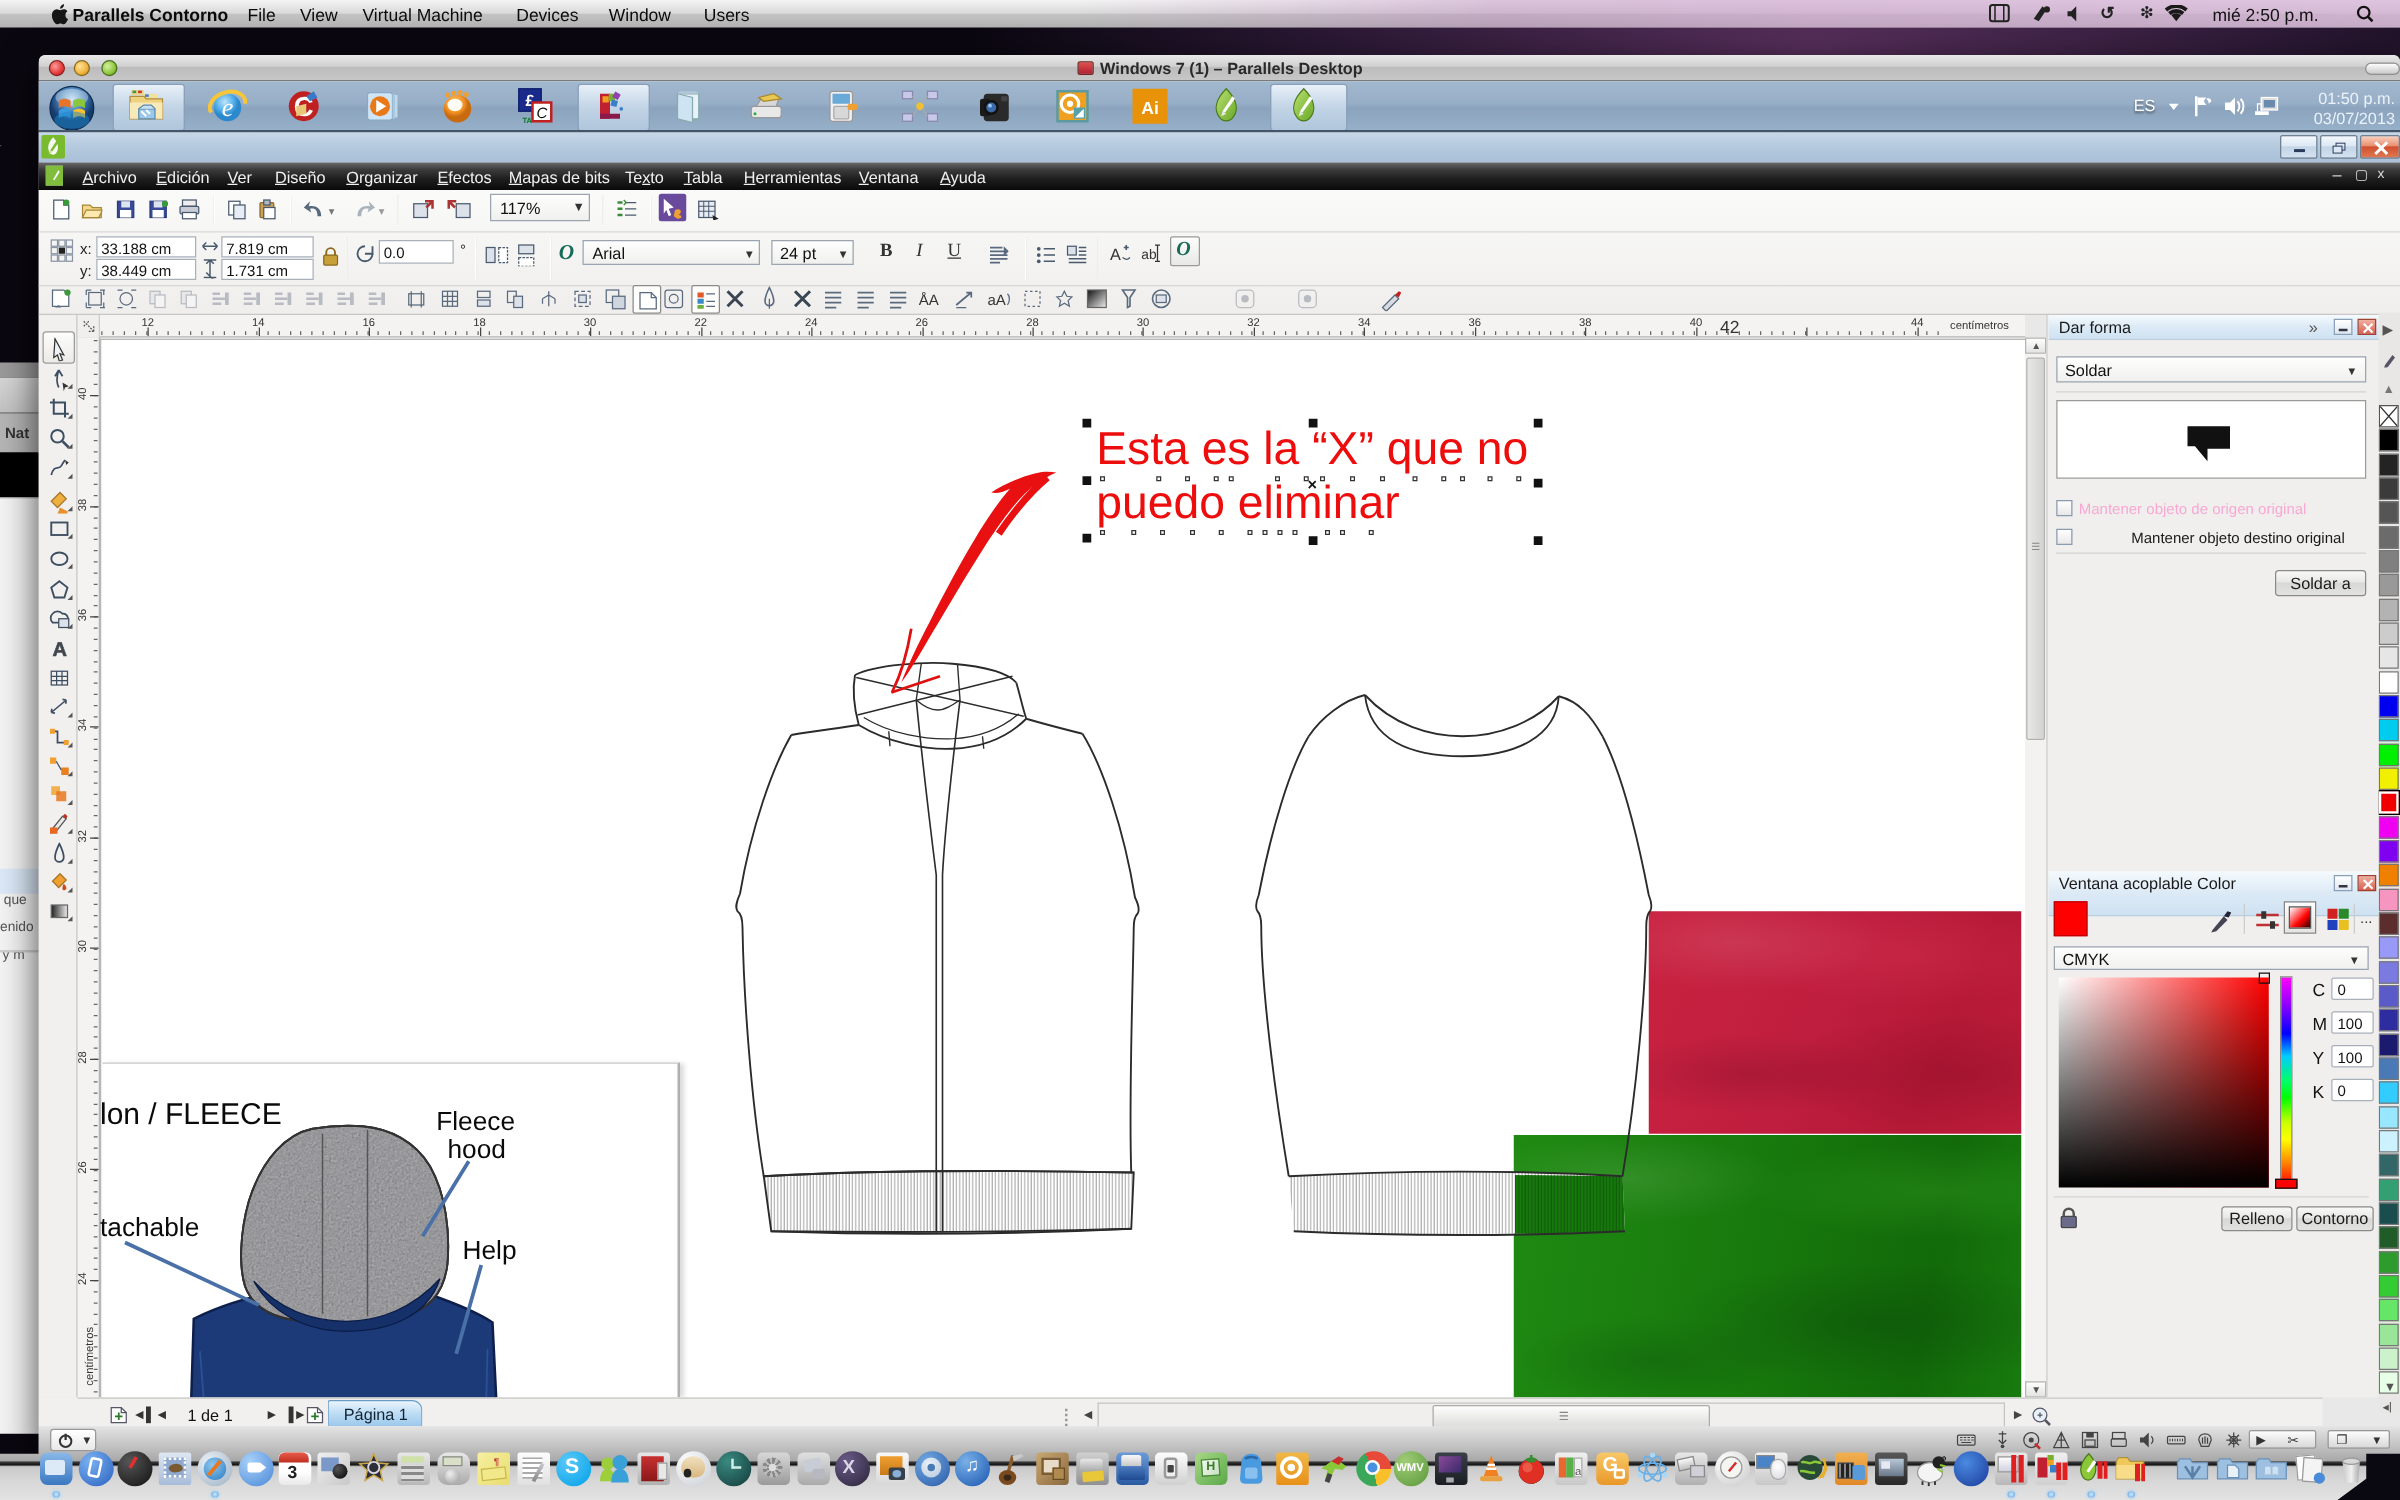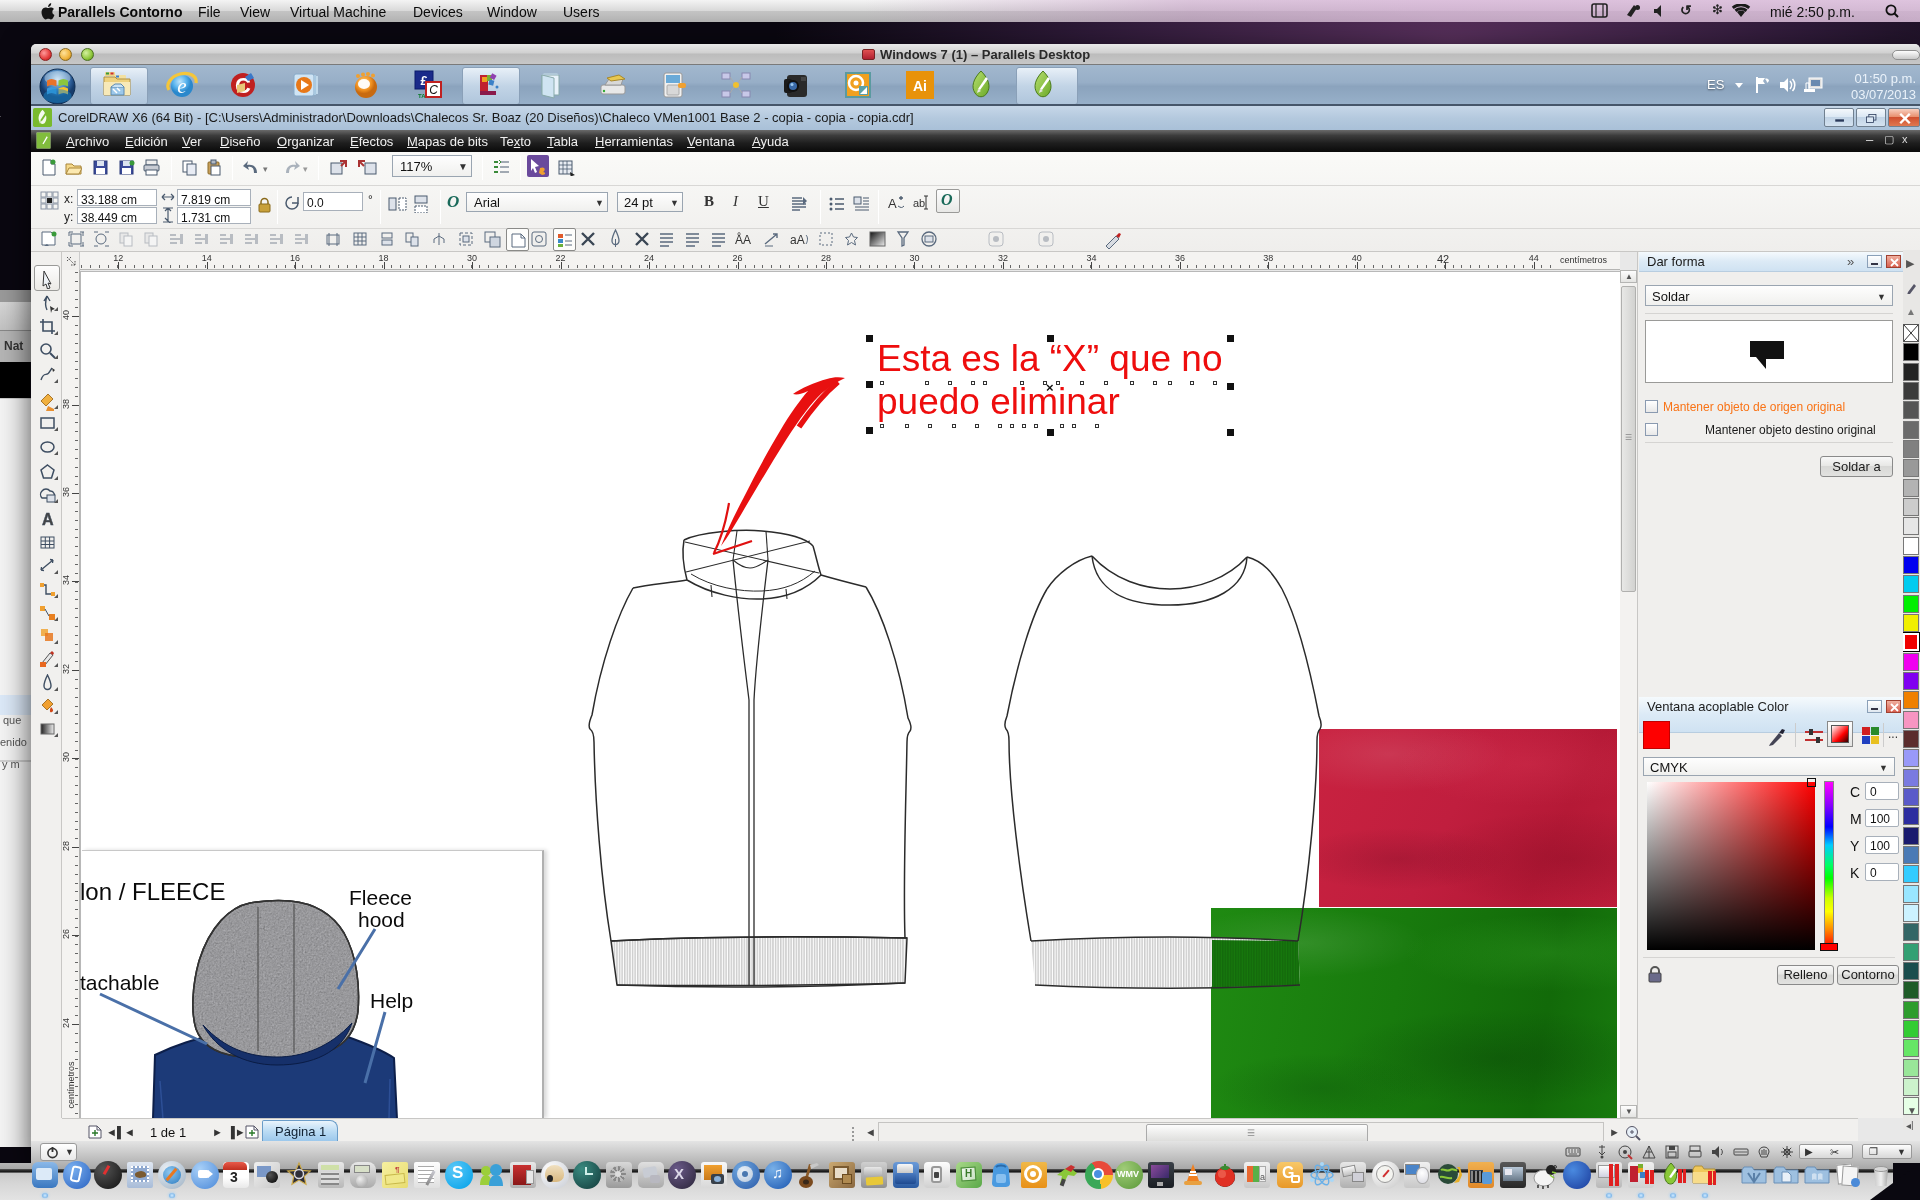--- a/index.html
+++ b/index.html
@@ -355,21 +355,20 @@
     <span style="left:1805px;top:6px;font-size:13px;color:#eaf2fa;width:80px;text-align:right">01:50 p.m.</span>
     <span style="left:1799px;top:22px;font-size:13px;color:#eaf2fa;width:86px;text-align:right">03/07/2013</span>
   </div>
 <div style="left:31px;top:106px;width:1889px;height:24px;background:linear-gradient(180deg,#c6d7e8 0%,#b4c9de 50%,#a9c0d8 100%);overflow:hidden">
     <svg style="left:2px;top:2px" width="19" height="19" viewBox="0 0 32 32">
       <rect width="32" height="32" rx="3" fill="#79ba2e"></rect>
       <path d="M16 3 C9 10 8 18 11 23 C13 28 19 28 21 23 C24 18 23 10 16 3 Z" fill="#f4faee"></path>
       <path d="M12 21 L21 7 L24 9 L15 22 Z" fill="#79ba2e"></path>
       <path d="M12 21 l-1.5 5 4.5 -3 z" fill="#caddb0"></path>
     </svg>
-    <span style="left:27px;top:4px;font-size:13px;color:#1a1a1a;">CorelDRAW X6 (64 Bit) - [C:\Users\Administrador\Downloads\Chalecos Sr. Boaz (20 Diseños)\Chaleco VMen1001 Base 2 - copia - copia - copia.cdr]</span>
     <div style="left:1793px;top:2px;width:30px;height:19px;background:linear-gradient(180deg,#f4f8fc,#dce8f4 45%,#c2d4e6 50%,#d4e2f0);border:1px solid #708090;border-radius:2px">
       <svg width="30" height="19" viewBox="0 0 30 24">
         <rect x="9" y="13" width="11" height="3" fill="#2a3a5a"></rect>
       </svg>
     </div>
     <div style="left:1825px;top:2px;width:30px;height:19px;background:linear-gradient(180deg,#f4f8fc,#dce8f4 45%,#c2d4e6 50%,#d4e2f0);border:1px solid #708090;border-radius:2px">
       <svg width="30" height="19" viewBox="0 0 30 24">
         <g stroke="#2a3a5a" fill="none">
           <rect x="11" y="7" width="9" height="7"></rect>
           <rect x="8" y="10" width="9" height="7" fill="#dce8f4"></rect>
@@ -921,21 +920,21 @@
     <span style="left:932.9px;top:1px;font-size:9px;color:#333;width:16px;text-align:center">32</span>
     <div style="left:940.9px;top:10px;width:1px;height:7px;background:#444"></div>
     <span style="left:1021.4px;top:1px;font-size:9px;color:#333;width:16px;text-align:center">34</span>
     <div style="left:1029.4px;top:10px;width:1px;height:7px;background:#444"></div>
     <span style="left:1109.9px;top:1px;font-size:9px;color:#333;width:16px;text-align:center">36</span>
     <div style="left:1117.9px;top:10px;width:1px;height:7px;background:#444"></div>
     <span style="left:1198.3px;top:1px;font-size:9px;color:#333;width:16px;text-align:center">38</span>
     <div style="left:1206.3px;top:10px;width:1px;height:7px;background:#444"></div>
     <span style="left:1286.8px;top:1px;font-size:9px;color:#333;width:16px;text-align:center">40</span>
     <div style="left:1294.8px;top:10px;width:1px;height:7px;background:#444"></div>
-    <span style="left:1373px;top:1px;font-size:11px;color:#333;width:16px;text-align:center">42</span>
+    <span style="left:1314px;top:1px;font-size:14px;color:#333;width:16px;">42</span>
     <div style="left:1383.3px;top:10px;width:1px;height:7px;background:#444"></div>
     <span style="left:1463.8px;top:1px;font-size:9px;color:#333;width:16px;text-align:center">44</span>
     <div style="left:1471.8px;top:10px;width:1px;height:7px;background:#444"></div>
     <span style="left:1498px;top:3px;font-size:9px;color:#333;">centímetros</span>
   </div>
 <div style="left:62px;top:252px;width:18px;height:18px;background:#f0efed;border-right:1px solid #ccc">
     <svg style="left:3px;top:3px" width="13" height="13" viewBox="0 0 13 13">
       <path d="M2 2 L10 10 M10 10 v-4 M10 10 h-4 M2 6 l2 -2 M6 2 l-2 2" stroke="#555" fill="none" stroke-dasharray="1.5 1"></path>
     </svg>
   </div>
@@ -1305,21 +1304,21 @@
       <span style="position:absolute;left:6px;top:3px;font-size:13px">Soldar</span>
       <span style="position:absolute;right:6px;top:6px;font-size:9px;color:#333">▼</span>
     </div>
     <div style="left:8px;top:61px;width:248px;height:1px;background:#d5d4d2"></div>
     <div style="left:8px;top:68px;width:248px;height:63px;background:#fff;border:1px solid #9a9a98">
       <svg style="left:90px;top:12px" width="70" height="40" viewBox="0 0 70 40">
         <path d="M14 8 L48 8 L48 26 L30 26 L30 36 L20 24 L14 24 Z" fill="#111"></path>
       </svg>
     </div>
     <div class="cb" style="left:8px;top:148px"></div>
-    <span style="left:26px;top:148px;font-size:12px;color:#f97316;">Mantener objeto de origen original</span>
+    <span style="left:26px;top:148px;font-size:12px;color:#f9a8d4;">Mantener objeto de origen original</span>
     <div class="cb" style="left:8px;top:171px"></div>
     <span style="left:26px;top:171px;font-size:12px;color:#1a1a1a;margin-left:42px;">Mantener objeto destino original</span>
     <div style="left:8px;top:190px;width:248px;height:1px;background:#d5d4d2"></div>
     <div class="btn" style="left:183px;top:204px;width:73px;height:21px;font-size:13px;line-height:19px">Soldar a</div>
     <div style="left:2px;top:445px;width:264px;height:36px;background:linear-gradient(180deg,#f5fafd,#dceaf6 50%,#cfe2f2);border-bottom:1px solid #b8cde0">
       <span style="left:8px;top:2px;font-size:13px;color:#1a1a1a;">Ventana acoplable Color</span>
       <div style="left:228px;top:3px;width:15px;height:13px;background:linear-gradient(180deg,#fff,#e0e8f0);border:1px solid #8aa0b8">
         <div style="left:3px;top:7px;width:7px;height:2px;background:#334"></div>
       </div>
       <div style="left:247px;top:3px;width:15px;height:13px;background:linear-gradient(180deg,#f0b0a0,#d86050);border:1px solid #a04030">

